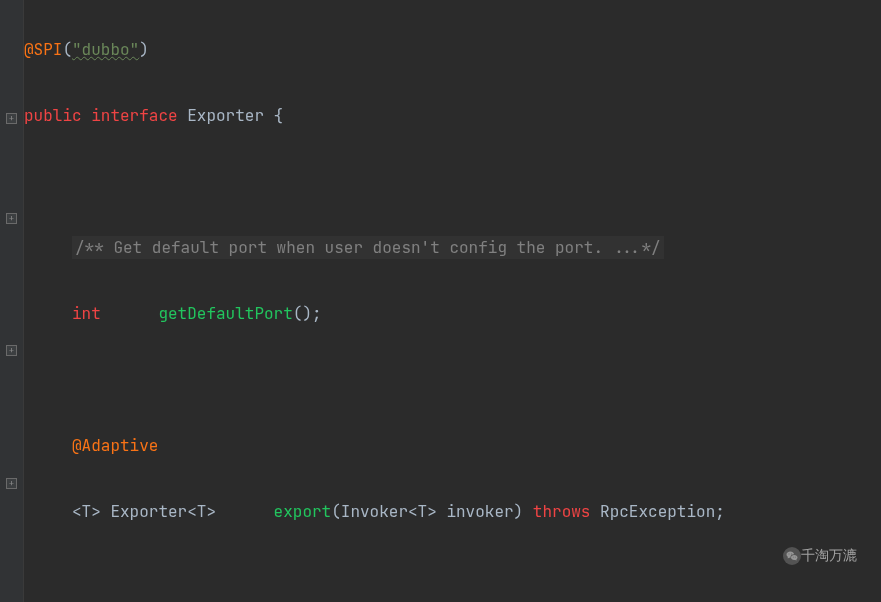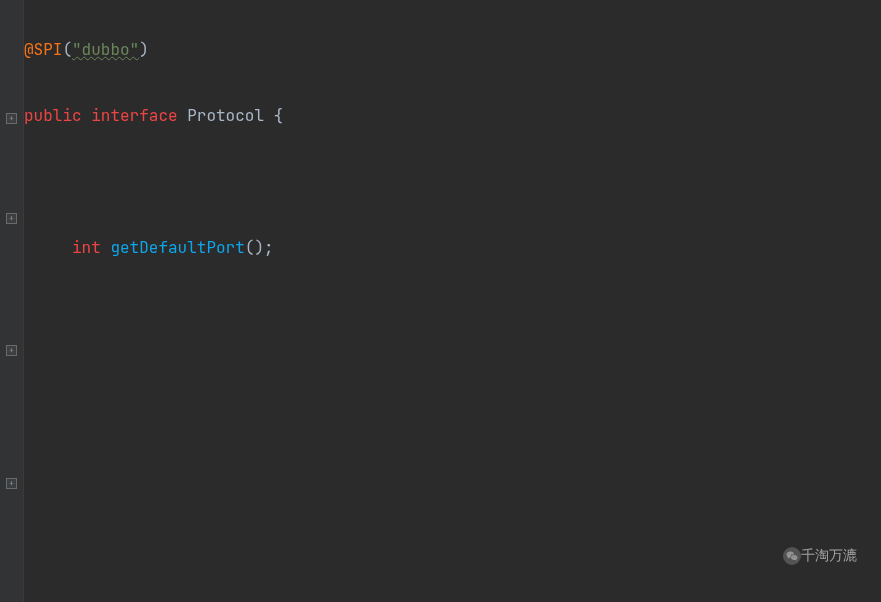--- a/index.html
+++ b/index.html
@@ -43,21 +43,21 @@
       white-space: pre;
       color: #a9b7c6;
     }
     .line { display: block; height: 33px; padding-left: 0; }
     .indent1 { padding-left: 48px; }
     .c-annotation { color: #f97316; }
     .c-string { color: #6a8759; }
     .c-string-underline { text-decoration: underline wavy #6a8759; text-decoration-thickness: 1px; }
     .c-keyword { color: #ef4444; }
     .c-class { color: #a9b7c6; }
-    .c-method { color: #0ea5e9; }
+    .c-method { color: #22c55e; margin-left: 48px; }
     .c-doc { color: #808080; background: #323232; padding: 1px 3px; }
     .c-punct { color: #a9b7c6; }
     .c-brace { color: #a9b7c6; }
     .c-param { color: #a9b7c6; }
     .watermark {
       position: absolute;
       bottom: 28px;
       right: 18px;
       display: flex;
       align-items: center;
@@ -84,24 +84,27 @@
 
 <div class="editor">
   <div class="gutter">
     <div class="fold-marker" style="top:113px">+</div>
     <div class="fold-marker" style="top:213px">+</div>
     <div class="fold-marker" style="top:345px">+</div>
     <div class="fold-marker" style="top:478px">+</div>
   </div>
   <div class="code-area">
 <span class="line"><span class="c-annotation">@SPI</span><span class="c-punct">(</span><span class="c-string c-string-underline">"dubbo"</span><span class="c-punct">)</span></span>
-<span class="line"><span class="c-keyword">public interface </span><span class="c-class">Protocol </span><span class="c-brace">{</span></span>
+<span class="line"><span class="c-keyword">public interface </span><span class="c-class">Exporter </span><span class="c-brace">{</span></span>
 <span class="line"></span>
+<span class="line indent1"><span class="c-doc">/** Get default port when user doesn't config the port. ...*/</span></span>
 <span class="line indent1"><span class="c-keyword">int </span><span class="c-method">getDefaultPort</span><span class="c-punct">();</span></span>
 <span class="line"></span>
+<span class="line indent1"><span class="c-annotation">@Adaptive</span></span>
+<span class="line indent1"><span class="c-punct">&lt;T&gt; </span><span class="c-class">Exporter&lt;T&gt; </span><span class="c-method">export</span><span class="c-param">(Invoker&lt;T&gt; invoker) </span><span class="c-keyword">throws </span><span class="c-class">RpcException;</span></span>
 
 
 
 
 
 
 
 
 
   </div>

